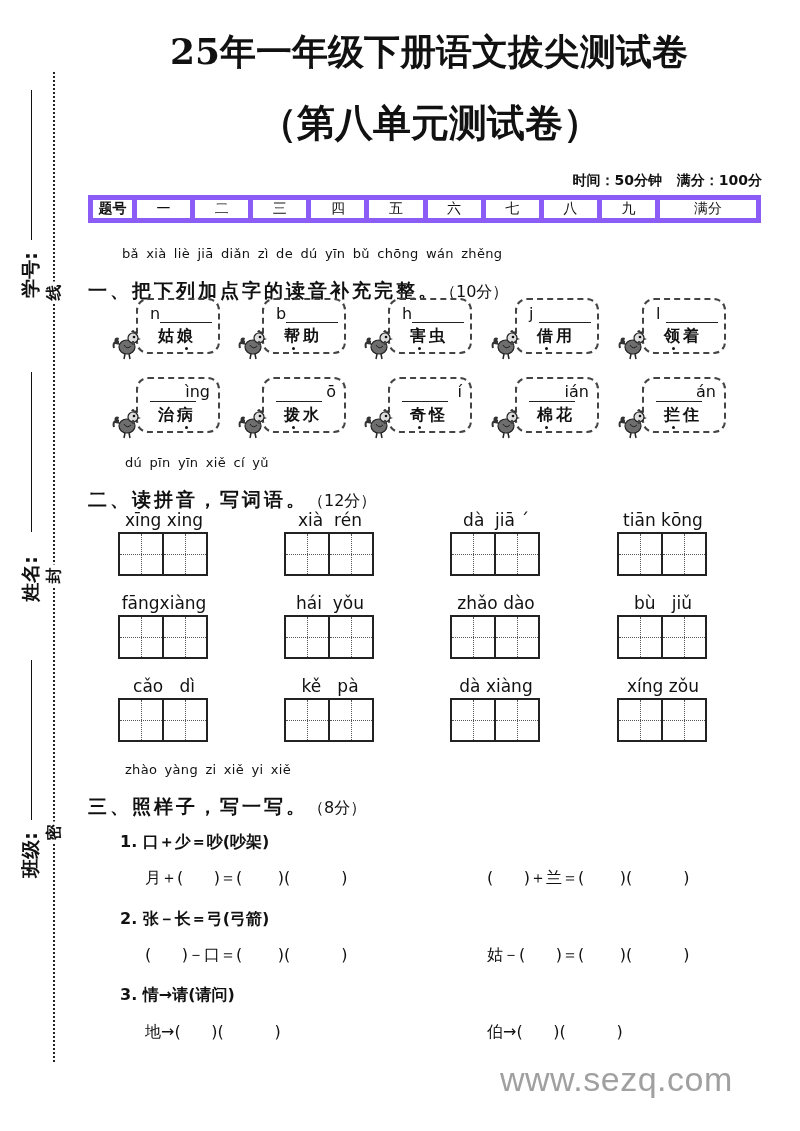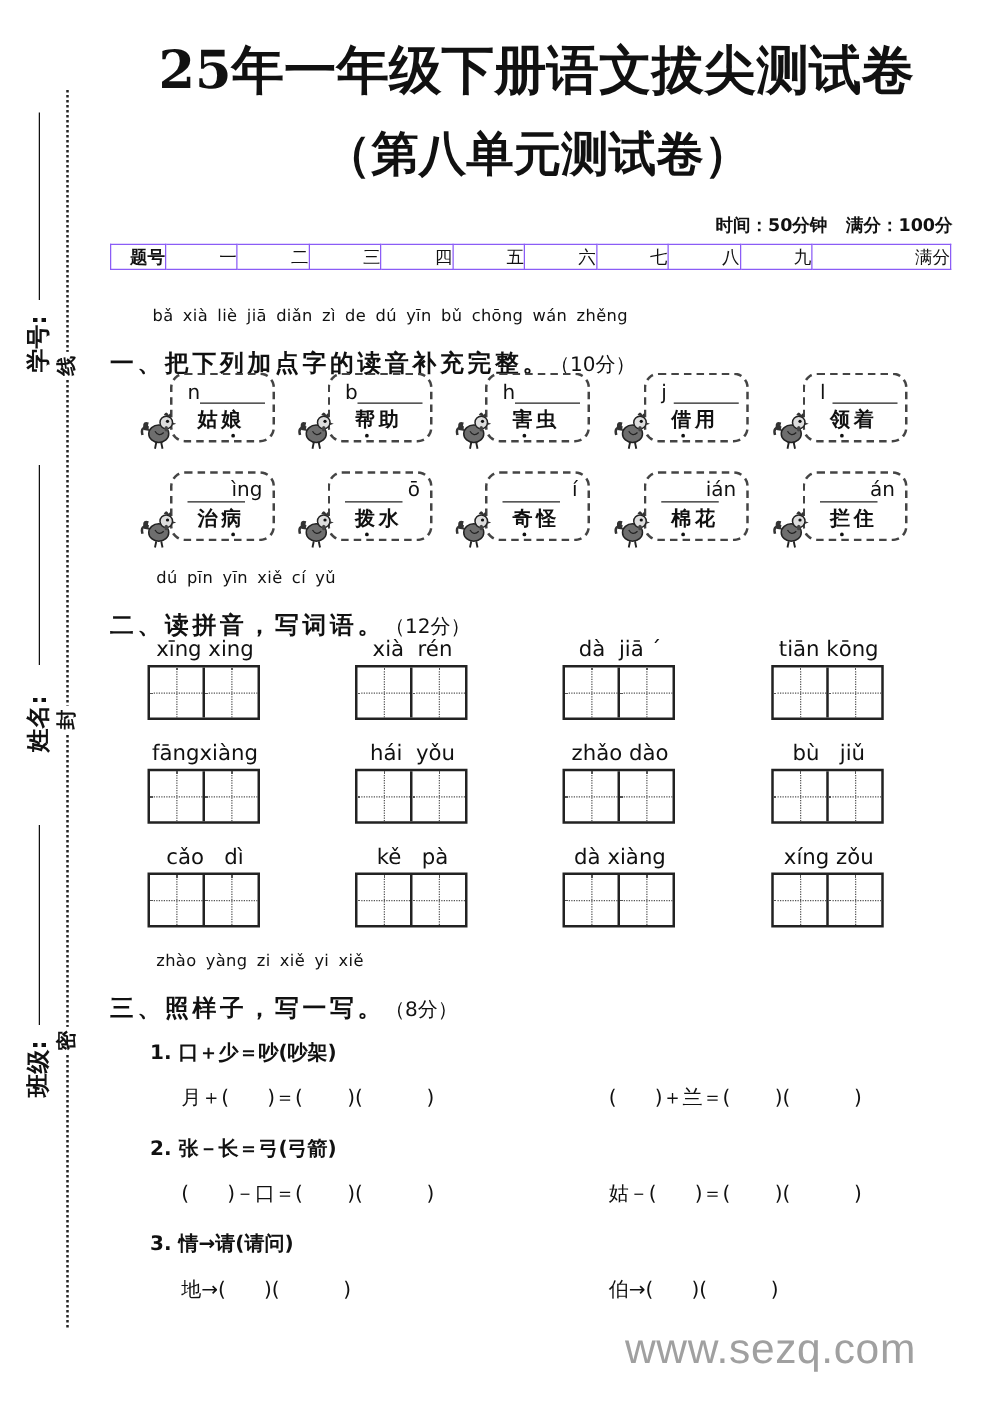--- a/index.html
+++ b/index.html
@@ -7,28 +7,28 @@
     body { position: relative; font-family: "DejaVu Serif", "Liberation Serif", serif; color: #111; }
 
     
     .binding { position: absolute; left: 0; top: 0; width: 80px; height: 1131px; }
     .dotted-line { position: absolute; left: 53px; top: 72px; height: 990px; border-left: 2px dotted #222; }
     .bind-label { position: absolute; left: 8px; font-size: 19px; font-weight: bold; transform: rotate(-90deg); transform-origin: center; white-space: nowrap; font-family: "DejaVu Sans", sans-serif; }
     .bind-rule { position: absolute; left: 31px; width: 0; border-left: 1.5px solid #111; }
     .seal-char { position: absolute; left: 43px; width: 22px; font-size: 16px; font-weight: bold; text-align: center; background: #fff; transform: rotate(-90deg); font-family: "DejaVu Sans", sans-serif; }
 
     
-    .title { position: absolute; left: 84px; top: 28px; width: 690px; text-align: center; font-size: 42px; font-weight: bold; letter-spacing: 0px; font-family: "DejaVu Serif", serif; }
+    .title { position: absolute; left: 84px; top: 28px; width: 690px; text-align: center; font-size: 36px; font-weight: bold; letter-spacing: 0px; font-family: "DejaVu Serif", serif; }
     .subtitle { position: absolute; left: 230px; top: 98px; width: 400px; text-align: center; font-size: 38px; font-weight: bold; font-family: "DejaVu Serif", serif; }
     .meta { position: absolute; right: 38px; top: 172px; font-size: 14px; font-weight: bold; font-family: "DejaVu Sans", sans-serif; }
     .meta span { margin-left: 10px; }
 
     
     .score-table { position: absolute; left: 88px; top: 195px; width: 673px; border-collapse: collapse; font-size: 14px; font-family: "DejaVu Sans", sans-serif; }
-    .score-table td { border: 1px solid #8b5cf6; height: 20px; text-align: right; padding: 0; }
+    .score-table td { border: 5px solid #8b5cf6; height: 20px; text-align: center; padding: 0; }
     .score-table td.hdr { width: 44px; font-weight: bold; }
 
     
     .pinyin-line { position: absolute; font-size: 13px; font-family: "DejaVu Sans", sans-serif; letter-spacing: 0.3px; word-spacing: 3px; }
     .sec-title { position: absolute; font-size: 19px; font-weight: bold; font-family: "DejaVu Sans", sans-serif; letter-spacing: 3px; margin-top: 16px; }
     .sec-title .score { font-weight: normal; font-size: 16px; letter-spacing: 0; }
 
     
     .bubble-wrap { position: absolute; width: 110px; height: 68px; }
     .bubble { position: absolute; left: 24px; top: 0; width: 84px; height: 56px; border: 2px dashed #444; border-radius: 12px; }

